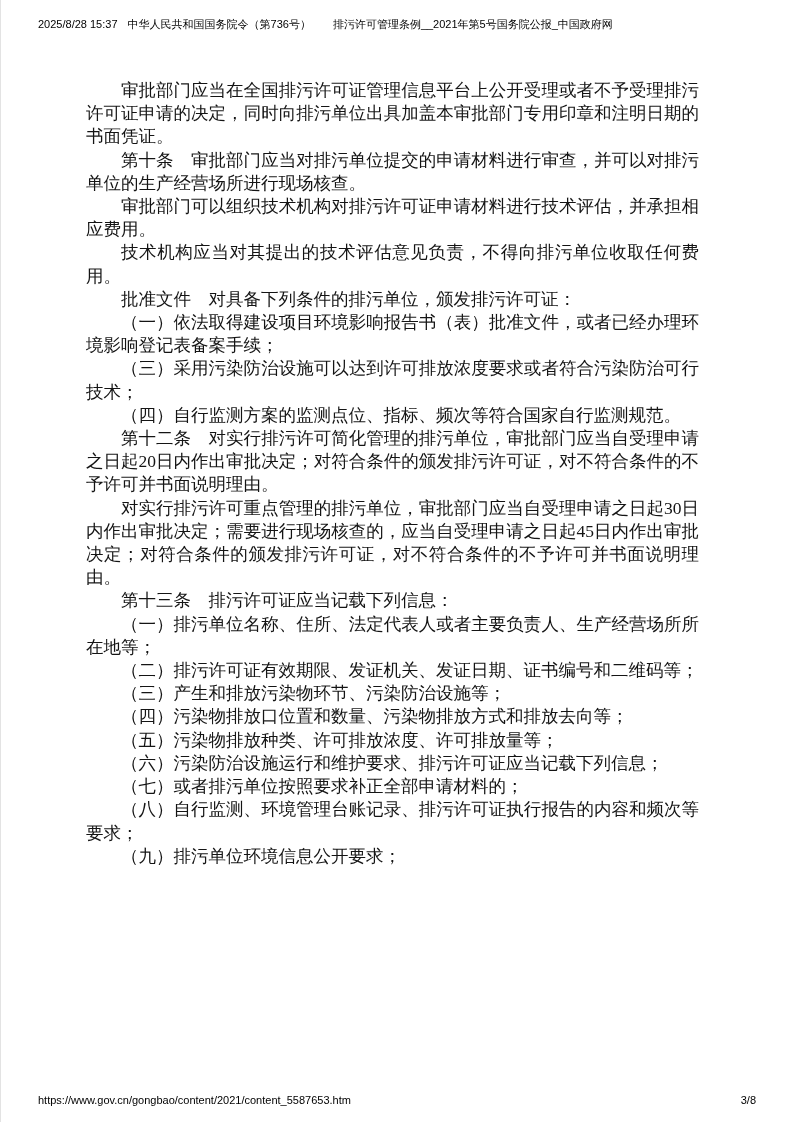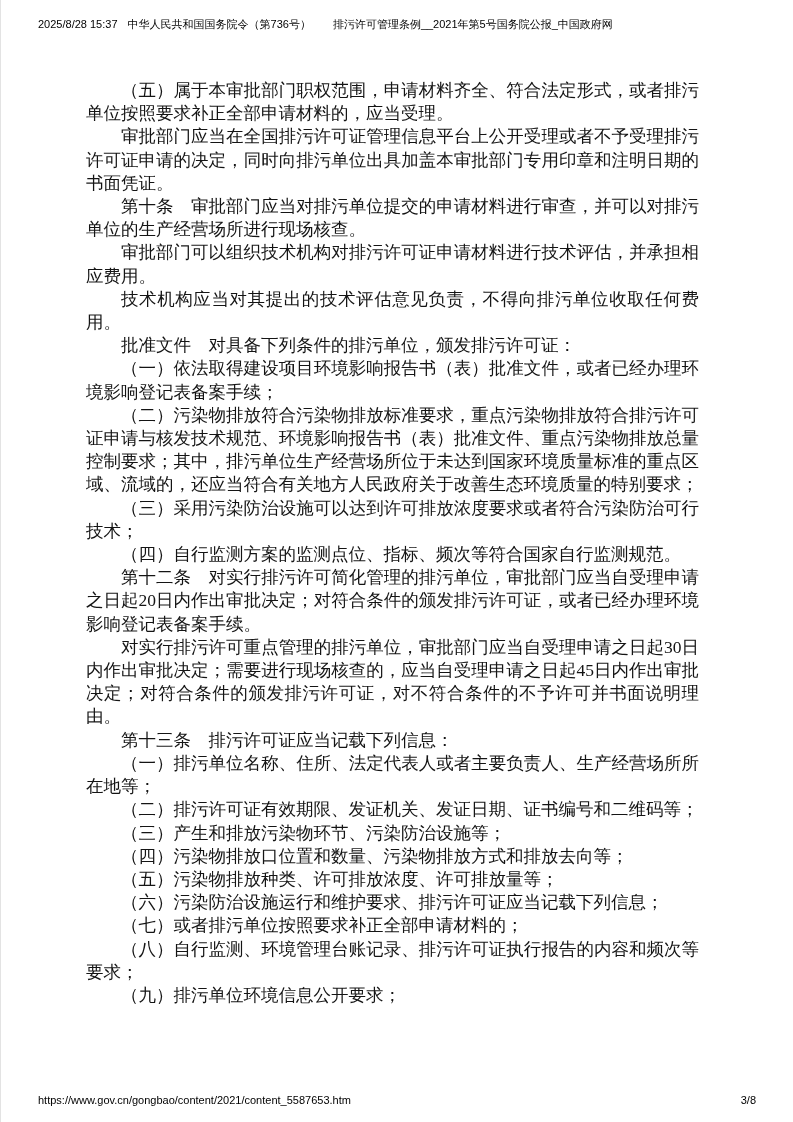--- a/index.html
+++ b/index.html
@@ -79,31 +79,29 @@
 <body>
 
 <div class="page">
 
   <div class="print-header">
     <span class="datetime">2025/8/28 15:37</span>
     <span class="doc-title">中华人民共和国国务院令（第736号）　　排污许可管理条例__2021年第5号国务院公报_中国政府网</span>
   </div>
 
   <div class="document">
-    <p>（五）属于本审批部门职权范围，申请材料齐全、符合法定形式，或者排污单位按照要求补正全部申请材料的，应当受理。</p>
     <p>审批部门应当在全国排污许可证管理信息平台上公开受理或者不予受理排污许可证申请的决定，同时向排污单位出具加盖本审批部门专用印章和注明日期的书面凭证。</p>
     <p>第十条　审批部门应当对排污单位提交的申请材料进行审查，并可以对排污单位的生产经营场所进行现场核查。</p>
     <p>审批部门可以组织技术机构对排污许可证申请材料进行技术评估，并承担相应费用。</p>
     <p>技术机构应当对其提出的技术评估意见负责，不得向排污单位收取任何费用。</p>
     <p>批准文件　对具备下列条件的排污单位，颁发排污许可证：</p>
     <p>（一）依法取得建设项目环境影响报告书（表）批准文件，或者已经办理环境影响登记表备案手续；</p>
-    <p>（二）污染物排放符合污染物排放标准要求，重点污染物排放符合排污许可证申请与核发技术规范、环境影响报告书（表）批准文件、重点污染物排放总量控制要求；其中，排污单位生产经营场所位于未达到国家环境质量标准的重点区域、流域的，还应当符合有关地方人民政府关于改善生态环境质量的特别要求；</p>
     <p>（三）采用污染防治设施可以达到许可排放浓度要求或者符合污染防治可行技术；</p>
     <p>（四）自行监测方案的监测点位、指标、频次等符合国家自行监测规范。</p>
-    <p>第十二条　对实行排污许可简化管理的排污单位，审批部门应当自受理申请之日起20日内作出审批决定；对符合条件的颁发排污许可证，或者已经办理环境影响登记表备案手续。</p>
+    <p>第十二条　对实行排污许可简化管理的排污单位，审批部门应当自受理申请之日起20日内作出审批决定；对符合条件的颁发排污许可证，对不符合条件的不予许可并书面说明理由。</p>
     <p>对实行排污许可重点管理的排污单位，审批部门应当自受理申请之日起30日内作出审批决定；需要进行现场核查的，应当自受理申请之日起45日内作出审批决定；对符合条件的颁发排污许可证，对不符合条件的不予许可并书面说明理由。</p>
     <p>第十三条　排污许可证应当记载下列信息：</p>
     <p>（一）排污单位名称、住所、法定代表人或者主要负责人、生产经营场所所在地等；</p>
     <p>（二）排污许可证有效期限、发证机关、发证日期、证书编号和二维码等；</p>
     <p>（三）产生和排放污染物环节、污染防治设施等；</p>
     <p>（四）污染物排放口位置和数量、污染物排放方式和排放去向等；</p>
     <p>（五）污染物排放种类、许可排放浓度、许可排放量等；</p>
     <p>（六）污染防治设施运行和维护要求、排污许可证应当记载下列信息；</p>
     <p>（七）或者排污单位按照要求补正全部申请材料的；</p>
     <p>（八）自行监测、环境管理台账记录、排污许可证执行报告的内容和频次等要求；</p>

